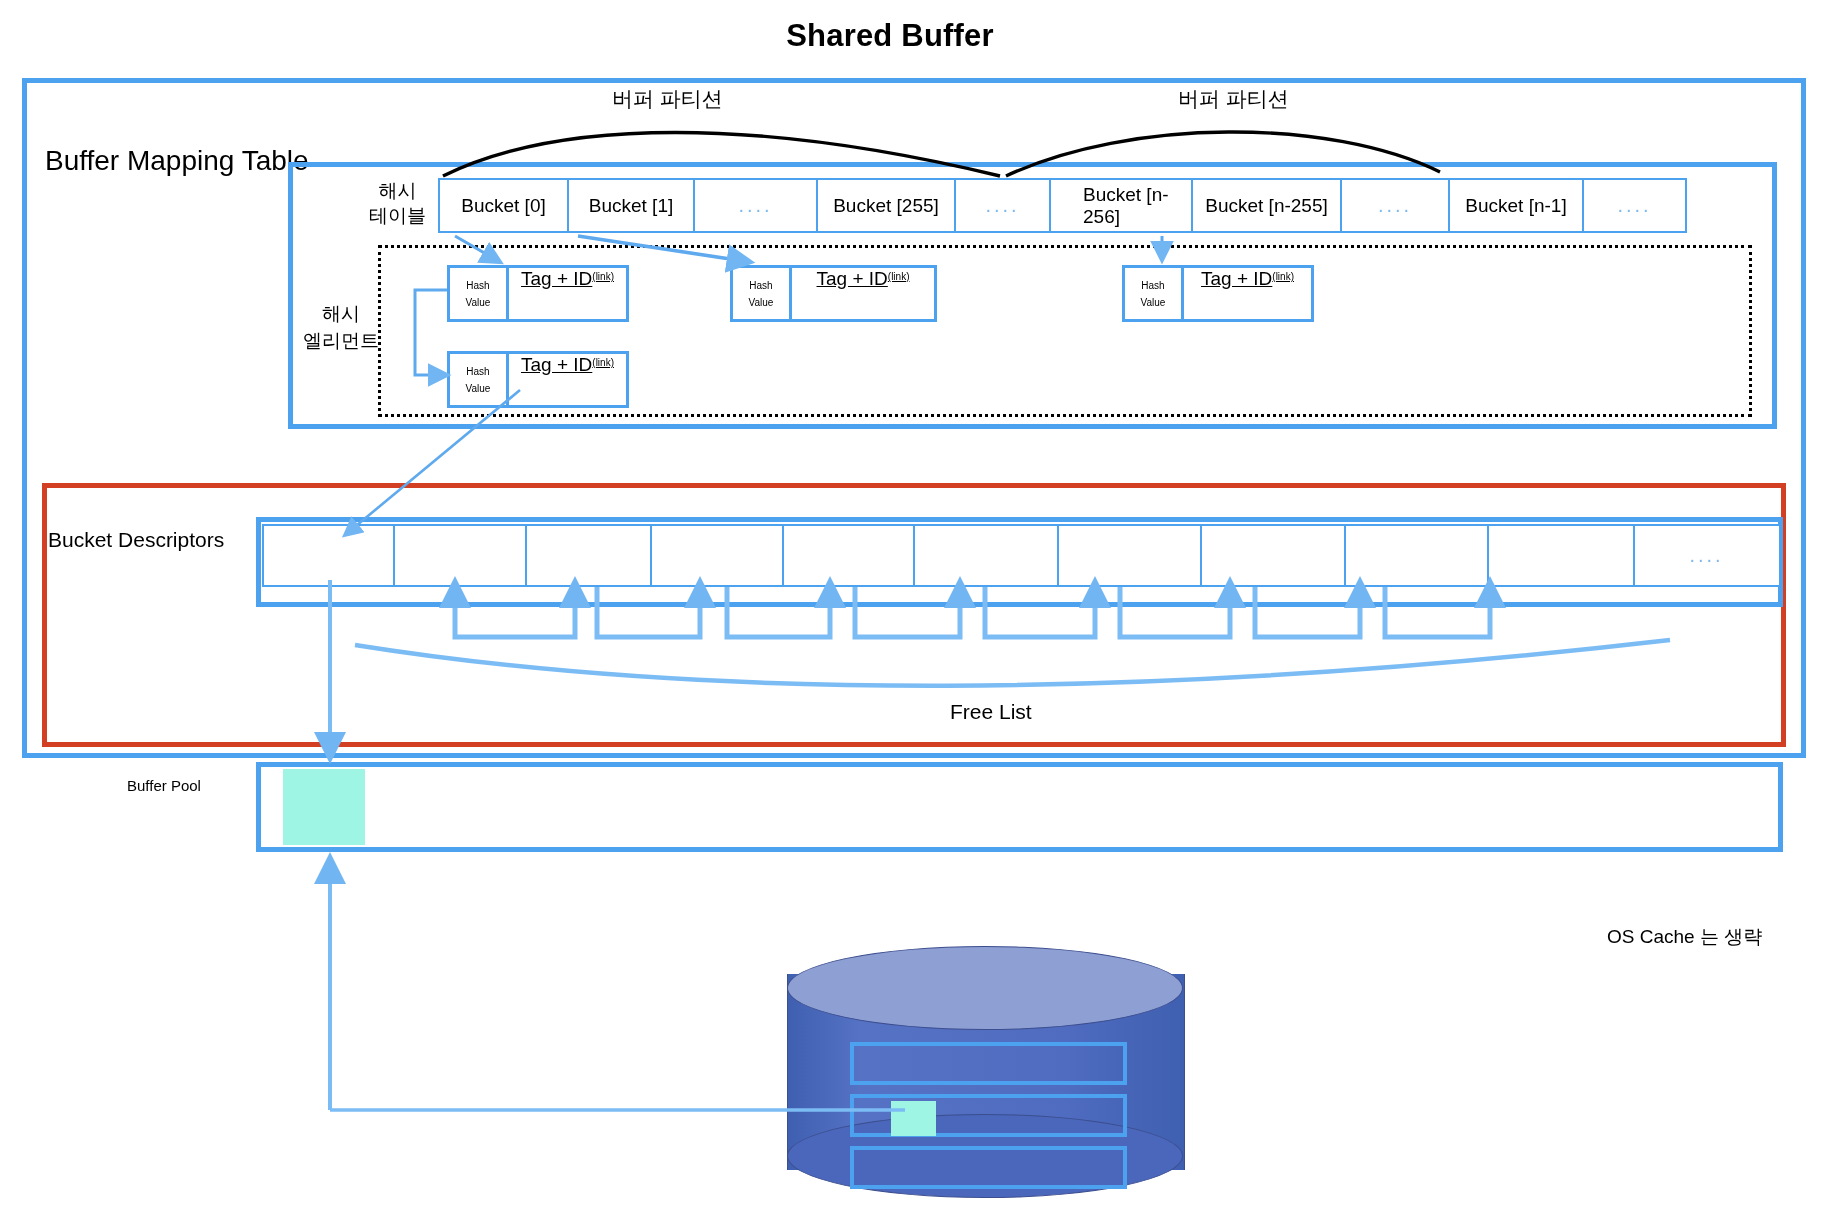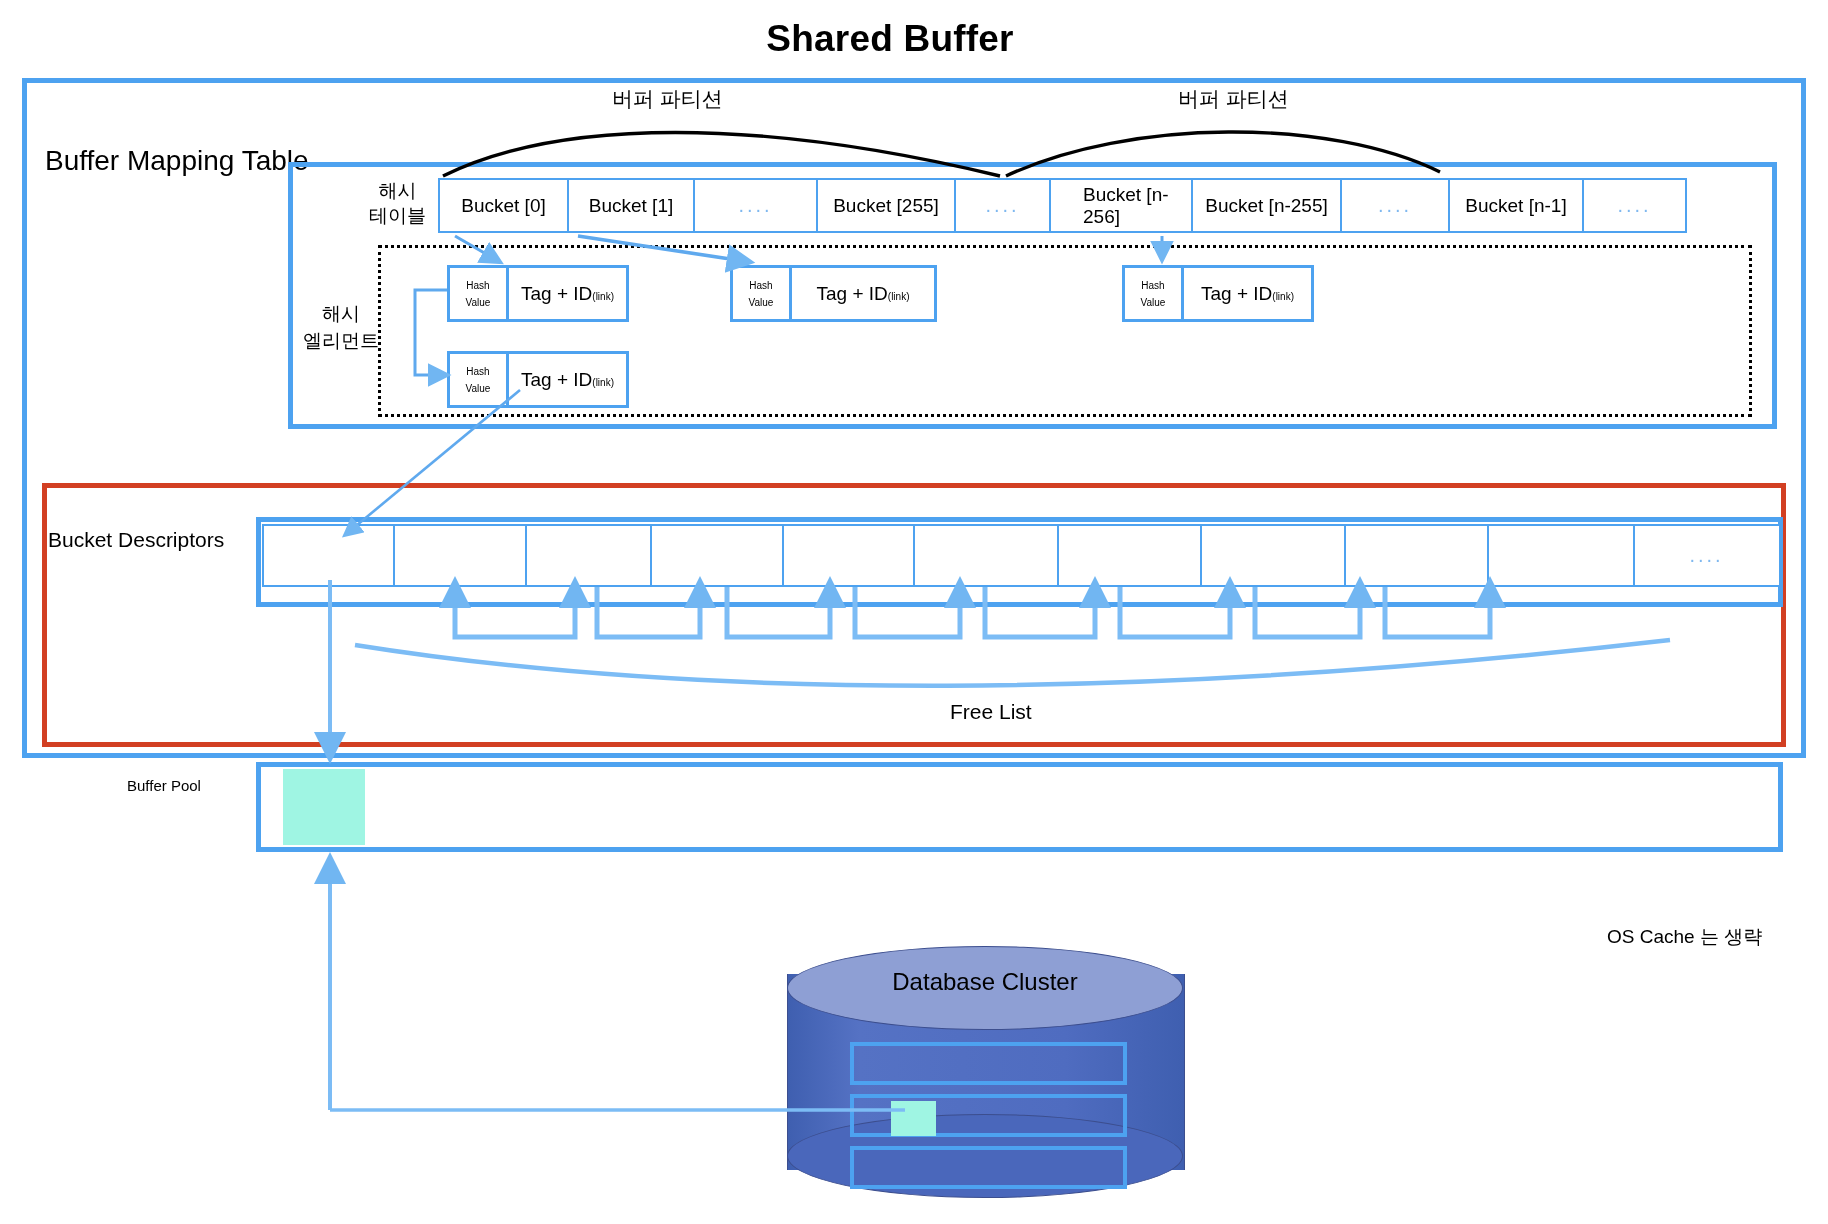--- a/index.html
+++ b/index.html
@@ -1,19 +1,19 @@
 <!DOCTYPE html>
 <html><head>
 <meta charset="utf-8">
 <style>
   html,body{margin:0;padding:0;background:#ffffff;}
   body{width:1828px;height:1224px;position:relative;
        font-family:"Liberation Sans","DejaVu Sans",sans-serif;color:#000;}
   .abs{position:absolute;}
-  #title{left:0;top:18px;width:1780px;text-align:center;font-size:37px;font-weight:bold;letter-spacing:.2px;}
+  #title{left:0;top:18px;width:1780px;text-align:center;font-size:31px;font-weight:bold;letter-spacing:.2px;}
 
   
   #shared-frame{left:22px;top:78px;width:1784px;height:680px;border:5px solid #4da2f0;box-sizing:border-box;}
 
   
   #bmt-label{left:45px;top:145px;font-size:28px;}
   #bmt-frame{left:288px;top:162px;width:1489px;height:267px;border:5px solid #4da2f0;box-sizing:border-box;}
   #hashtable-label{left:360px;top:178px;width:75px;text-align:center;font-size:19px;line-height:25px;}
   #hashelem-label{left:296px;top:300px;width:90px;text-align:center;font-size:19px;line-height:27px;}
 
@@ -22,22 +22,22 @@
   .bucket{border:2.5px solid #4da2f0;margin-left:-2.5px;height:55px;box-sizing:border-box;
           display:flex;align-items:center;justify-content:center;font-size:19px;background:#fff;}
   .bucket.dots{color:#7fb8ef;letter-spacing:3px;font-size:20px;}
 
   
   #hash-elem-box{left:378px;top:245px;width:1374px;height:172px;border:3px dotted #000;box-sizing:border-box;}
 
   .helem{position:absolute;height:57px;display:flex;}
   .helem .hv{width:62px;border:3px solid #4da2f0;box-sizing:border-box;display:flex;flex-direction:column;
              align-items:center;justify-content:center;font-size:10px;line-height:17px;background:#fff;}
-  .helem .tg{border:3px solid #4da2f0;border-left:none;box-sizing:border-box;display:flex;align-items:center;
-             justify-content:center;font-size:19px;background:#fff;padding:0 8px;white-space:nowrap;}
+  .helem .tg{border:3px solid #4da2f0;border-left:none;box-sizing:border-box;display:flex;
+             justify-content:center;font-size:19px;background:#fff;padding:0 8px;white-space:nowrap;text-decoration:underline;}
   .helem .tg sub{font-size:10px;vertical-align:baseline;position:relative;top:3px;}
 
   
   #bd-frame{left:42px;top:483px;width:1744px;height:264px;border:5px solid #d23f22;box-sizing:border-box;}
   #bd-label{left:48px;top:528px;font-size:21px;}
   #bd-outer{left:256px;top:517px;width:1527px;height:90px;border:5px solid #4da2f0;box-sizing:border-box;}
   #bd-row{left:264px;top:524px;height:63px;display:flex;}
   .desc{border:2.5px solid #4da2f0;margin-left:-2.5px;height:63px;box-sizing:border-box;background:#fff;
         display:flex;align-items:center;justify-content:center;}
   .desc.dots{color:#7fb8ef;letter-spacing:3px;font-size:20px;}
@@ -170,21 +170,20 @@
 <div class="abs" id="os-note">OS Cache 는 생략</div>
 
 <div class="abs" id="db">
   <div id="db-body"></div>
   <div id="db-bot"></div>
   <div id="db-top"></div>
   <div class="db-slot" style="top:96px;"></div>
   <div class="db-slot" style="top:148px;"></div>
   <div id="db-cache"></div>
   <div class="db-slot" style="top:200px;"></div>
-  <div id="db-title">Database Cluster</div>
 </div>
 
 <svg class="ov">
   <defs>
     <marker id="ah" markerWidth="7" markerHeight="7" refX="5.2" refY="3" orient="auto">
       <path d="M0,0 L6,3 L0,6 z" fill="#4da2f0"></path>
     </marker>
     <marker id="ahl" markerWidth="9" markerHeight="9" refX="6.5" refY="4" orient="auto">
       <path d="M0,0 L8,4 L0,8 z" fill="#71b6f2"></path>
     </marker>

